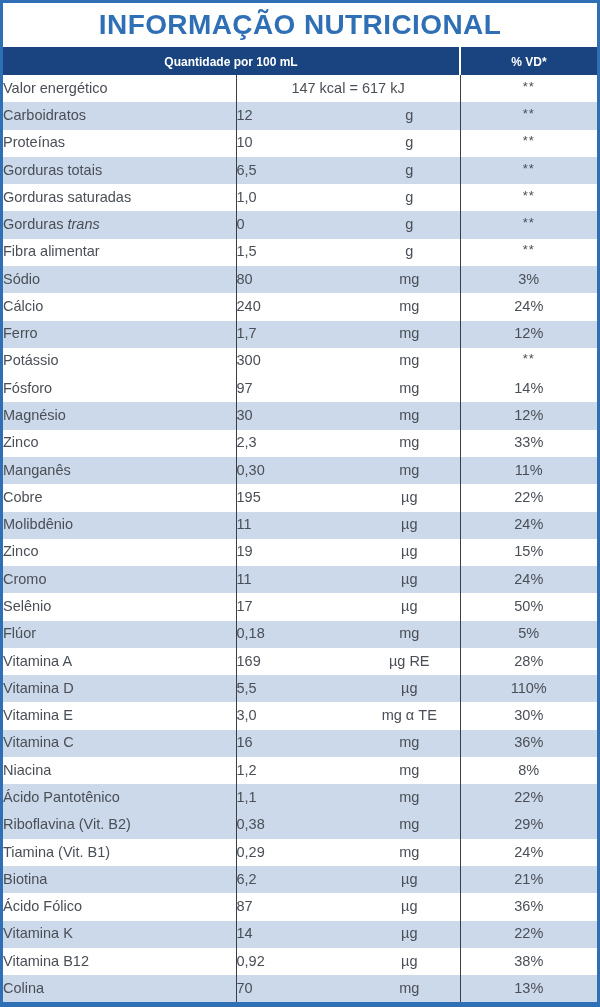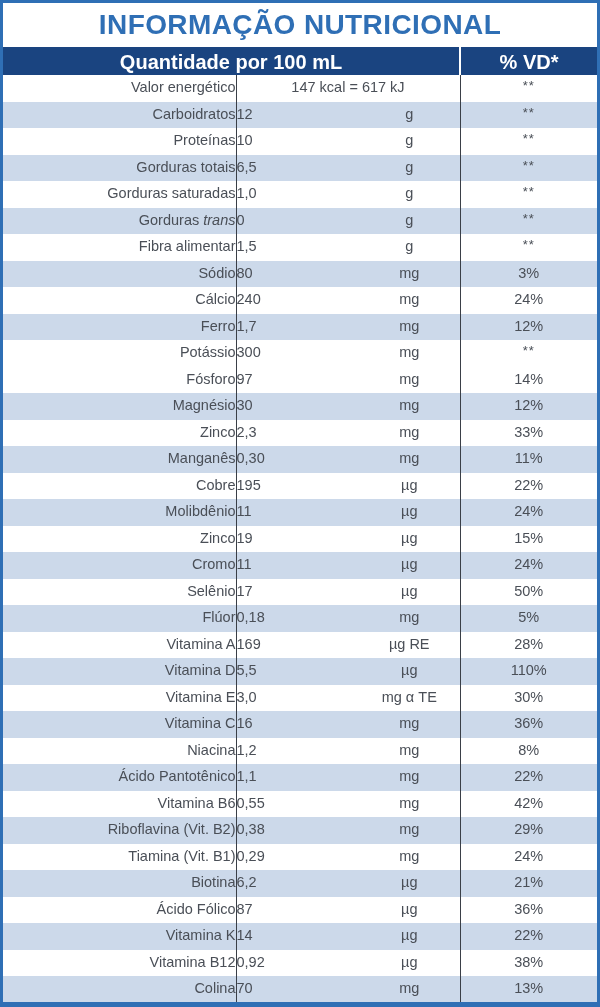--- a/index.html
+++ b/index.html
@@ -51,42 +51,42 @@
     border-bottom: 2px solid #2f6fb5;
   }
   #nutrition-table col.c-name  { width: 233px; }
   #nutrition-table col.c-val   { width: 123px; }
   #nutrition-table col.c-unit  { width: 101px; }
   #nutrition-table col.c-vd    { width: 137px; }
 
   thead th {
     background: #1a4480;
     color: #ffffff;
-    font-size: 20px;
+    font-size: 12px;
     font-weight: bold;
     height: 26px;
     padding: 0;
     text-align: center;
     vertical-align: middle;
   }
   th.hdr-qty { border-right: 2px solid #ffffff; }
 
   tbody tr { height: 26.5px; }
   tbody tr.shaded td { background: #ccd9ea; }
   tbody tr.plain  td { background: #ffffff; }
 
   tbody td {
     padding: 0;
     font-size: 14.5px;
     color: #4a4f57;
     vertical-align: middle;
     line-height: 1.1;
   }
   td.name {
-    text-align: right;
+    text-align: left;
     border-right: 1.5px solid #3a3f47;
   }
   td.val  { }
   td.unit {
     text-align: center;
     border-right: 1.5px solid #3a3f47;
   }
   td.vd   { text-align: center; }
   td.energy {
     text-align: center;
@@ -277,26 +277,20 @@
           <td class="val">1,2</td>
           <td class="unit">mg</td>
           <td class="vd">8%</td>
         </tr>
         <tr class="shaded">
           <td class="name">Ácido Pantotênico</td>
           <td class="val">1,1</td>
           <td class="unit">mg</td>
           <td class="vd">22%</td>
         </tr>
-        <tr class="plain">
-          <td class="name">Vitamina B6</td>
-          <td class="val">0,55</td>
-          <td class="unit">mg</td>
-          <td class="vd">42%</td>
-        </tr>
         <tr class="shaded">
           <td class="name">Riboflavina (Vit. B2)</td>
           <td class="val">0,38</td>
           <td class="unit">mg</td>
           <td class="vd">29%</td>
         </tr>
         <tr class="plain">
           <td class="name">Tiamina (Vit. B1)</td>
           <td class="val">0,29</td>
           <td class="unit">mg</td>

